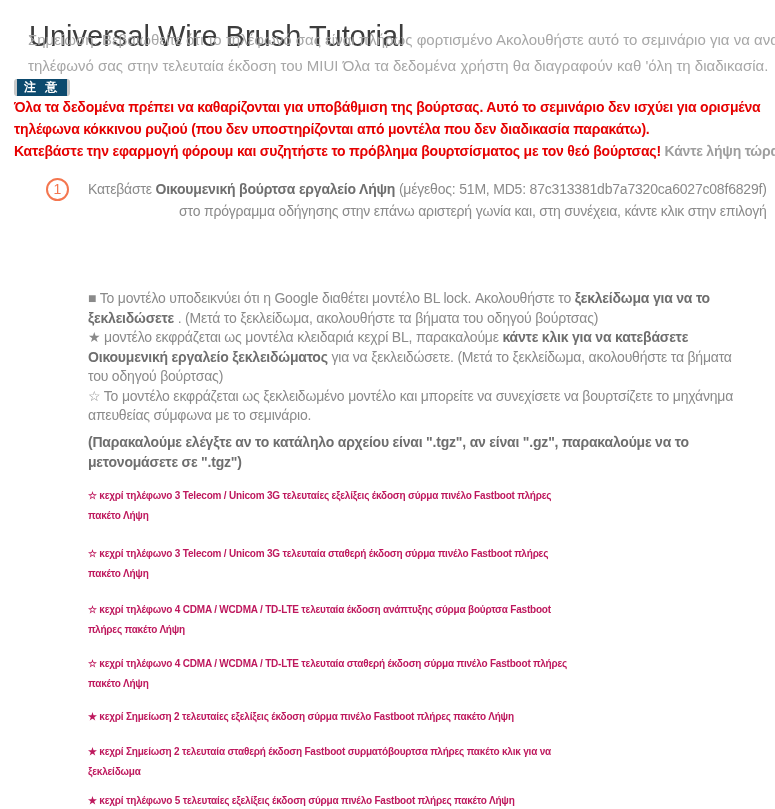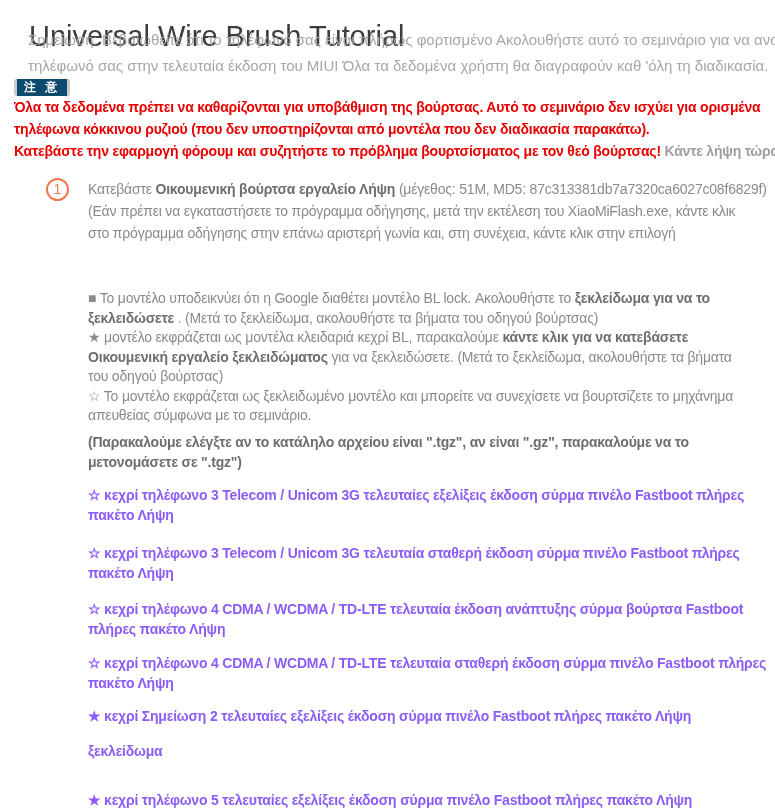--- a/index.html
+++ b/index.html
@@ -22,26 +22,26 @@
   .warning .seg-g{color:#9e9e9e;}
 
   .step-circle{left:46px;top:178px;width:23px;height:23px;box-sizing:border-box;
                border:2px solid #f4764f;border-radius:50%;color:#f4764f;
                font-size:14px;line-height:19px;text-align:center;font-weight:400;}
 
   .body-text{font-size:14px;letter-spacing:-0.2px;color:#8a8a8a;}
   .seg-b{font-weight:bold;color:#6e6e6e;}
   .seg-g{font-weight:bold;}
 
-  .step-para{left:88px;top:178px;line-height:22px;}
+  .step-para{left:88px;top:178px;line-height:22px;text-align:right;}
   .block2{left:88px;top:289px;line-height:19.5px;}
   .paren{left:88px;top:432px;line-height:20px;font-weight:bold;color:#6e6e6e;}
 
-  .item{position:absolute;left:88px;line-height:19.5px;font-size:14px;
-        letter-spacing:-0.2px;font-weight:bold;color:#8b5cf6;cursor:pointer;}
+  .item{position:absolute;left:88px;line-height:19.5px;font-size:10px;
+        letter-spacing:-0.2px;font-weight:bold;color:#be185d;cursor:pointer;}
   .item:nth-child(1){top:486px;}
   .item:nth-child(2){top:544px;}
   .item:nth-child(3){top:600px;}
   .item:nth-child(4){top:654px;}
   .item:nth-child(5){top:707px;}
   .item:nth-child(6){top:742px;}
   .item:nth-child(7){top:791px;}
 </style>
 </head>
 <body>
@@ -60,21 +60,20 @@
   <div class="abs warning">
       <div class="ln"><span class="seg-n">Όλα τα δεδομένα πρέπει να καθαρίζονται για υποβάθμιση της βούρτσας. Αυτό το σεμινάριο δεν ισχύει για ορισμένα</span></div>
       <div class="ln"><span class="seg-n">τηλέφωνα κόκκινου ρυζιού (που δεν υποστηρίζονται από μοντέλα που δεν διαδικασία παρακάτω).</span></div>
       <div class="ln"><span class="seg-n">Κατεβάστε την εφαρμογή φόρουμ και συζητήστε το πρόβλημα βουρτσίσματος με τον θεό βούρτσας!</span><span class="seg-g"> Κάντε λήψη τώρα</span></div>
     </div>
 
   <div class="abs step-circle">1</div>
 
   <div class="abs step-para body-text">
       <div class="ln"><span class="seg-n">Κατεβάστε </span><span class="seg-b">Οικουμενική βούρτσα εργαλείο Λήψη</span><span class="seg-n"> (μέγεθος: 51M, MD5: 87c313381db7a7320ca6027c08f6829f)</span></div>
-      <div class="ln"><span class="seg-n">(Εάν πρέπει να εγκαταστήσετε το πρόγραμμα οδήγησης, μετά την εκτέλεση του XiaoMiFlash.exe, κάντε κλικ</span></div>
       <div class="ln"><span class="seg-n">στο πρόγραμμα οδήγησης στην επάνω αριστερή γωνία και, στη συνέχεια, κάντε κλικ στην επιλογή</span></div>
     </div>
 
   <div class="abs block2 body-text">
       <div class="ln"><span class="seg-n">■ Το μοντέλο υποδεικνύει ότι η Google διαθέτει μοντέλο BL lock. Ακολουθήστε το </span><span class="seg-b">ξεκλείδωμα για να το</span></div>
       <div class="ln"><span class="seg-b">ξεκλειδώσετε</span><span class="seg-n"> . (Μετά το ξεκλείδωμα, ακολουθήστε τα βήματα του οδηγού βούρτσας)</span></div>
       <div class="ln"><span class="seg-n">★ μοντέλο εκφράζεται ως μοντέλα κλειδαριά κεχρί BL, παρακαλούμε </span><span class="seg-b">κάντε κλικ για να κατεβάσετε</span></div>
       <div class="ln"><span class="seg-b">Οικουμενική εργαλείο ξεκλειδώματος</span><span class="seg-n"> για να ξεκλειδώσετε. (Μετά το ξεκλείδωμα, ακολουθήστε τα βήματα</span></div>
       <div class="ln"><span class="seg-n">του οδηγού βούρτσας)</span></div>
       <div class="ln"><span class="seg-n">☆ Το μοντέλο εκφράζεται ως ξεκλειδωμένο μοντέλο και μπορείτε να συνεχίσετε να βουρτσίζετε το μηχάνημα</span></div>
@@ -100,20 +99,21 @@
         <div class="ln"><span class="seg-n">πλήρες πακέτο Λήψη</span></div>
       </div>
       <div class="item">
         <div class="ln"><span class="seg-n">☆ κεχρί τηλέφωνο 4 CDMA / WCDMA / TD-LTE τελευταία σταθερή έκδοση σύρμα πινέλο Fastboot πλήρες</span></div>
         <div class="ln"><span class="seg-n">πακέτο Λήψη</span></div>
       </div>
       <div class="item">
         <div class="ln"><span class="seg-n">★ κεχρί Σημείωση 2 τελευταίες εξελίξεις έκδοση σύρμα πινέλο Fastboot πλήρες πακέτο Λήψη</span></div>
       </div>
       <div class="item">
+        <div class="ln"><span class="seg-n">★ κεχρί Σημείωση 2 τελευταία σταθερή έκδοση Fastboot συρματόβουρτσα πλήρες πακέτο κλικ για να</span></div>
         <div class="ln"><span class="seg-n">ξεκλείδωμα</span></div>
       </div>
       <div class="item">
         <div class="ln"><span class="seg-n">★ κεχρί τηλέφωνο 5 τελευταίες εξελίξεις έκδοση σύρμα πινέλο Fastboot πλήρες πακέτο Λήψη</span></div>
       </div>
     </div>
 
 </div>
 
 </body></html>

